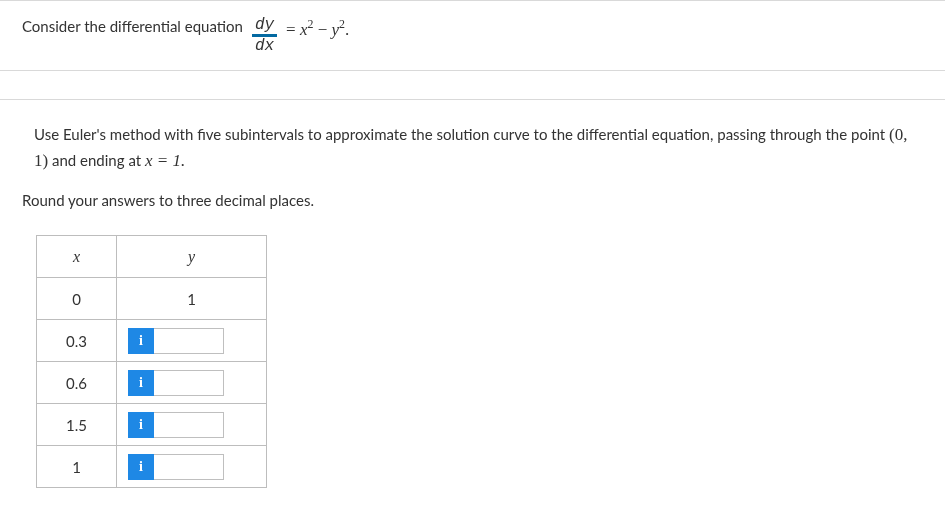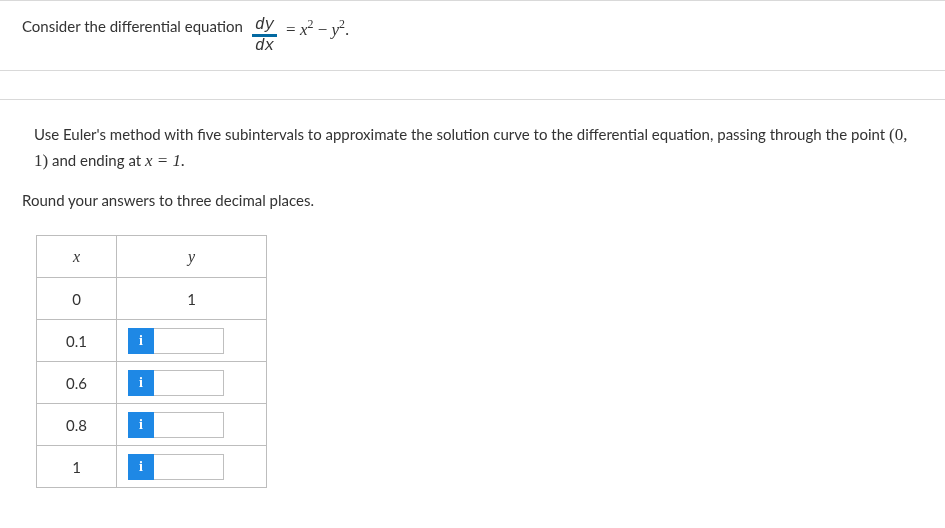--- a/index.html
+++ b/index.html
@@ -128,39 +128,39 @@
         <th class="colx">x</th>
         <th class="coly">y</th>
       </tr>
     </thead>
     <tbody>
       <tr>
         <td class="colx">0</td>
         <td class="coly">1</td>
       </tr>
       <tr>
-        <td class="colx">0.1</td>
+        <td class="colx">0.3</td>
         <td class="coly">
           <div class="input-cell">
             <div class="info-btn">i</div>
             <input class="ans-input" type="text" value="" style="">
           </div>
         </td>
       </tr>
       <tr>
         <td class="colx">0.6</td>
         <td class="coly">
           <div class="input-cell">
             <div class="info-btn">i</div>
             <input class="ans-input" type="text" value="" style="">
           </div>
         </td>
       </tr>
       <tr>
-        <td class="colx">0.8</td>
+        <td class="colx">1.5</td>
         <td class="coly">
           <div class="input-cell">
             <div class="info-btn">i</div>
             <input class="ans-input" type="text" value="" style="">
           </div>
         </td>
       </tr>
       <tr>
         <td class="colx">1</td>
         <td class="coly">

